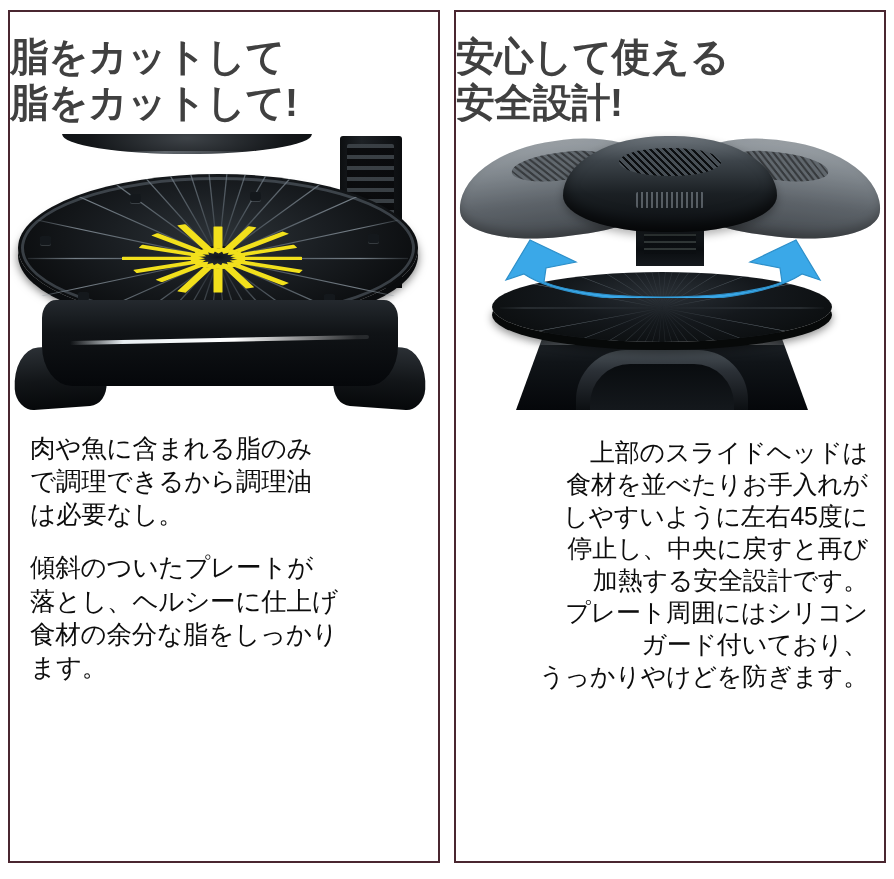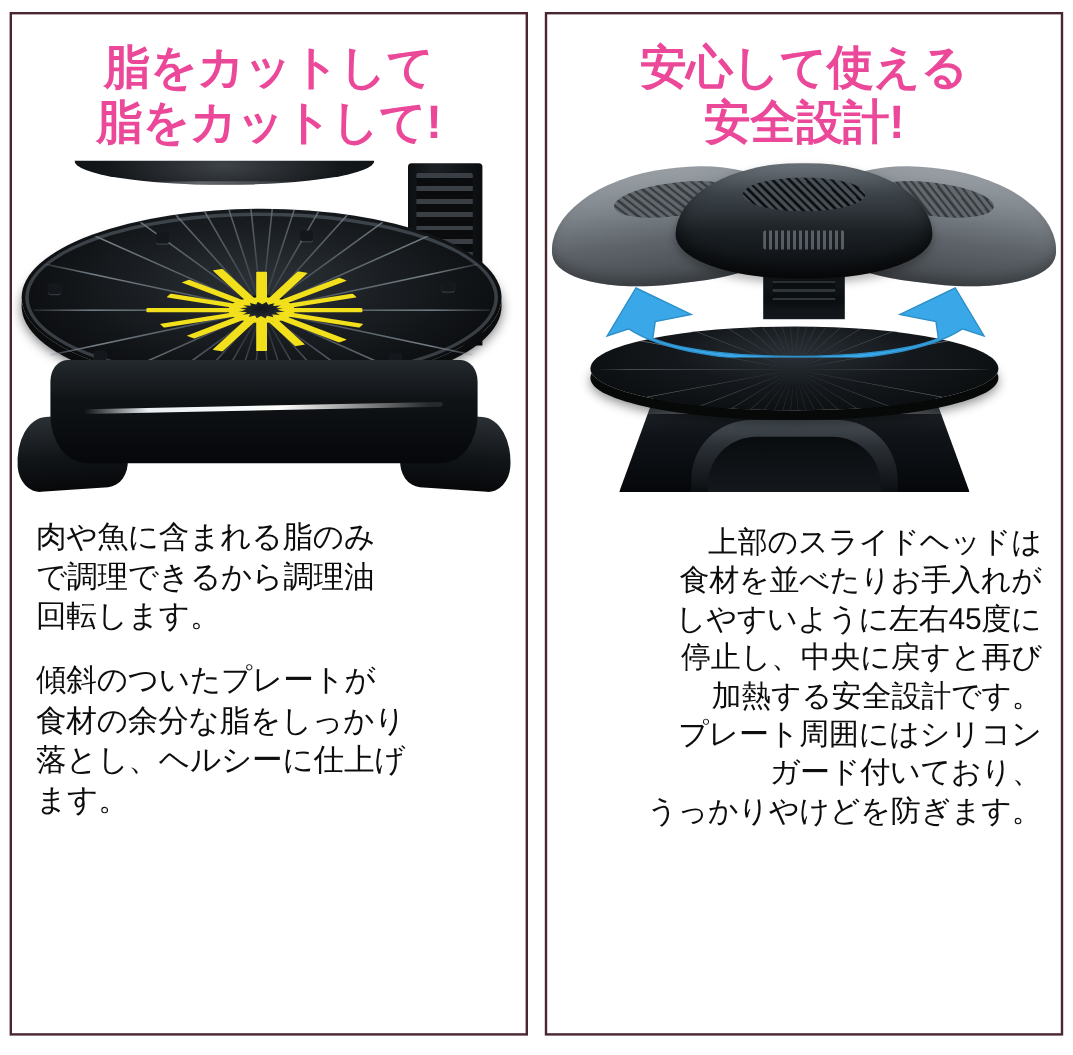--- a/index.html
+++ b/index.html
@@ -36,22 +36,22 @@
     position: relative;
     flex: 1 1 0;
     border: 2px solid #4a2630;
     background: #ffffff;
     box-sizing: border-box;
     overflow: hidden;
   }
 
   
   .heading {
-    text-align: center;
-    color: #ec4899;
+    text-align: left;
+    color: #404040;
     font-weight: bold;
     letter-spacing: -0.5px;
     line-height: 1.18;
     padding-top: 22px;
   }
   .heading .line {
     display: block;
     white-space: nowrap;
   }
   .panel-left .heading { font-size: 39px; }
@@ -518,26 +518,26 @@
           <div class="foot foot-r"></div>
           <div class="base-body"></div>
         </div>
 
       </div>
 
       <div class="copy">
         <p class="para">
           <span class="line">肉や魚に含まれる脂のみ</span>
           <span class="line">で調理できるから調理油</span>
-          <span class="line">回転します。</span>
+          <span class="line">は必要なし。</span>
         </p>
         <p class="para">
           <span class="line">傾斜のついたプレートが</span>
+          <span class="line">落とし、ヘルシーに仕上げ</span>
           <span class="line">食材の余分な脂をしっかり</span>
-          <span class="line">落とし、ヘルシーに仕上げ</span>
           <span class="line">ます。</span>
         </p>
       </div>
 
     </div>
 
     <div class="panel panel-right">
 
       <div class="heading">
         <span class="line">安心して使える</span>

